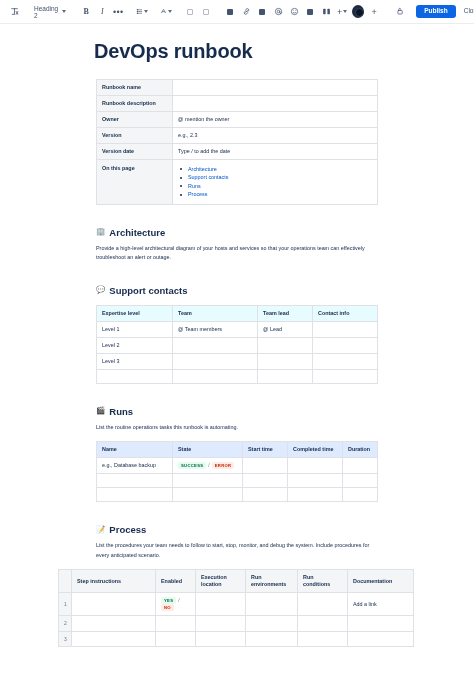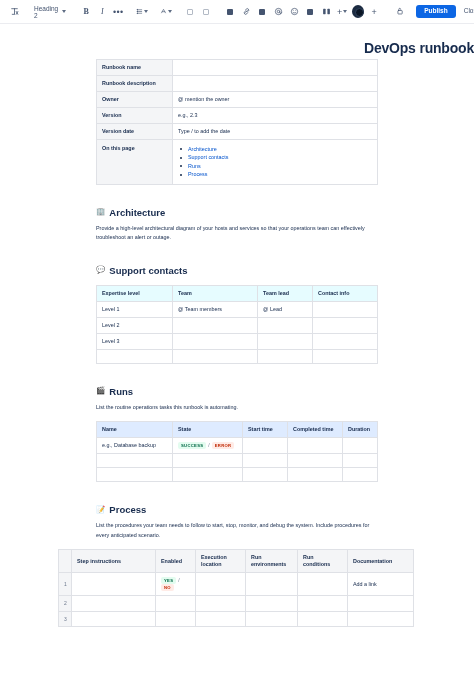--- a/index.html
+++ b/index.html
@@ -81,22 +81,22 @@
   }
 
   
   .page {
     padding: 0;
     height: calc(676px - 25px);
     overflow: hidden;
   }
   .content { padding: 12px 0 0 0; }
   .title {
-    font-size: 14px; font-weight: 600; color: #172b4d;
-    margin: 4px 0 3px 94px; letter-spacing: -0.2px; text-align: right;
+    font-size: 20px; font-weight: 600; color: #172b4d;
+    margin: 4px 0 16px 94px; letter-spacing: -0.2px;
   }
 
   
   table { border-collapse: collapse; table-layout: fixed; }
   .tbl td, .tbl th {
     border: 1px solid #dfe1e6;
     padding: 4px 5px;
     font-size: 5.4px;
     vertical-align: middle;
     height: 14px;

